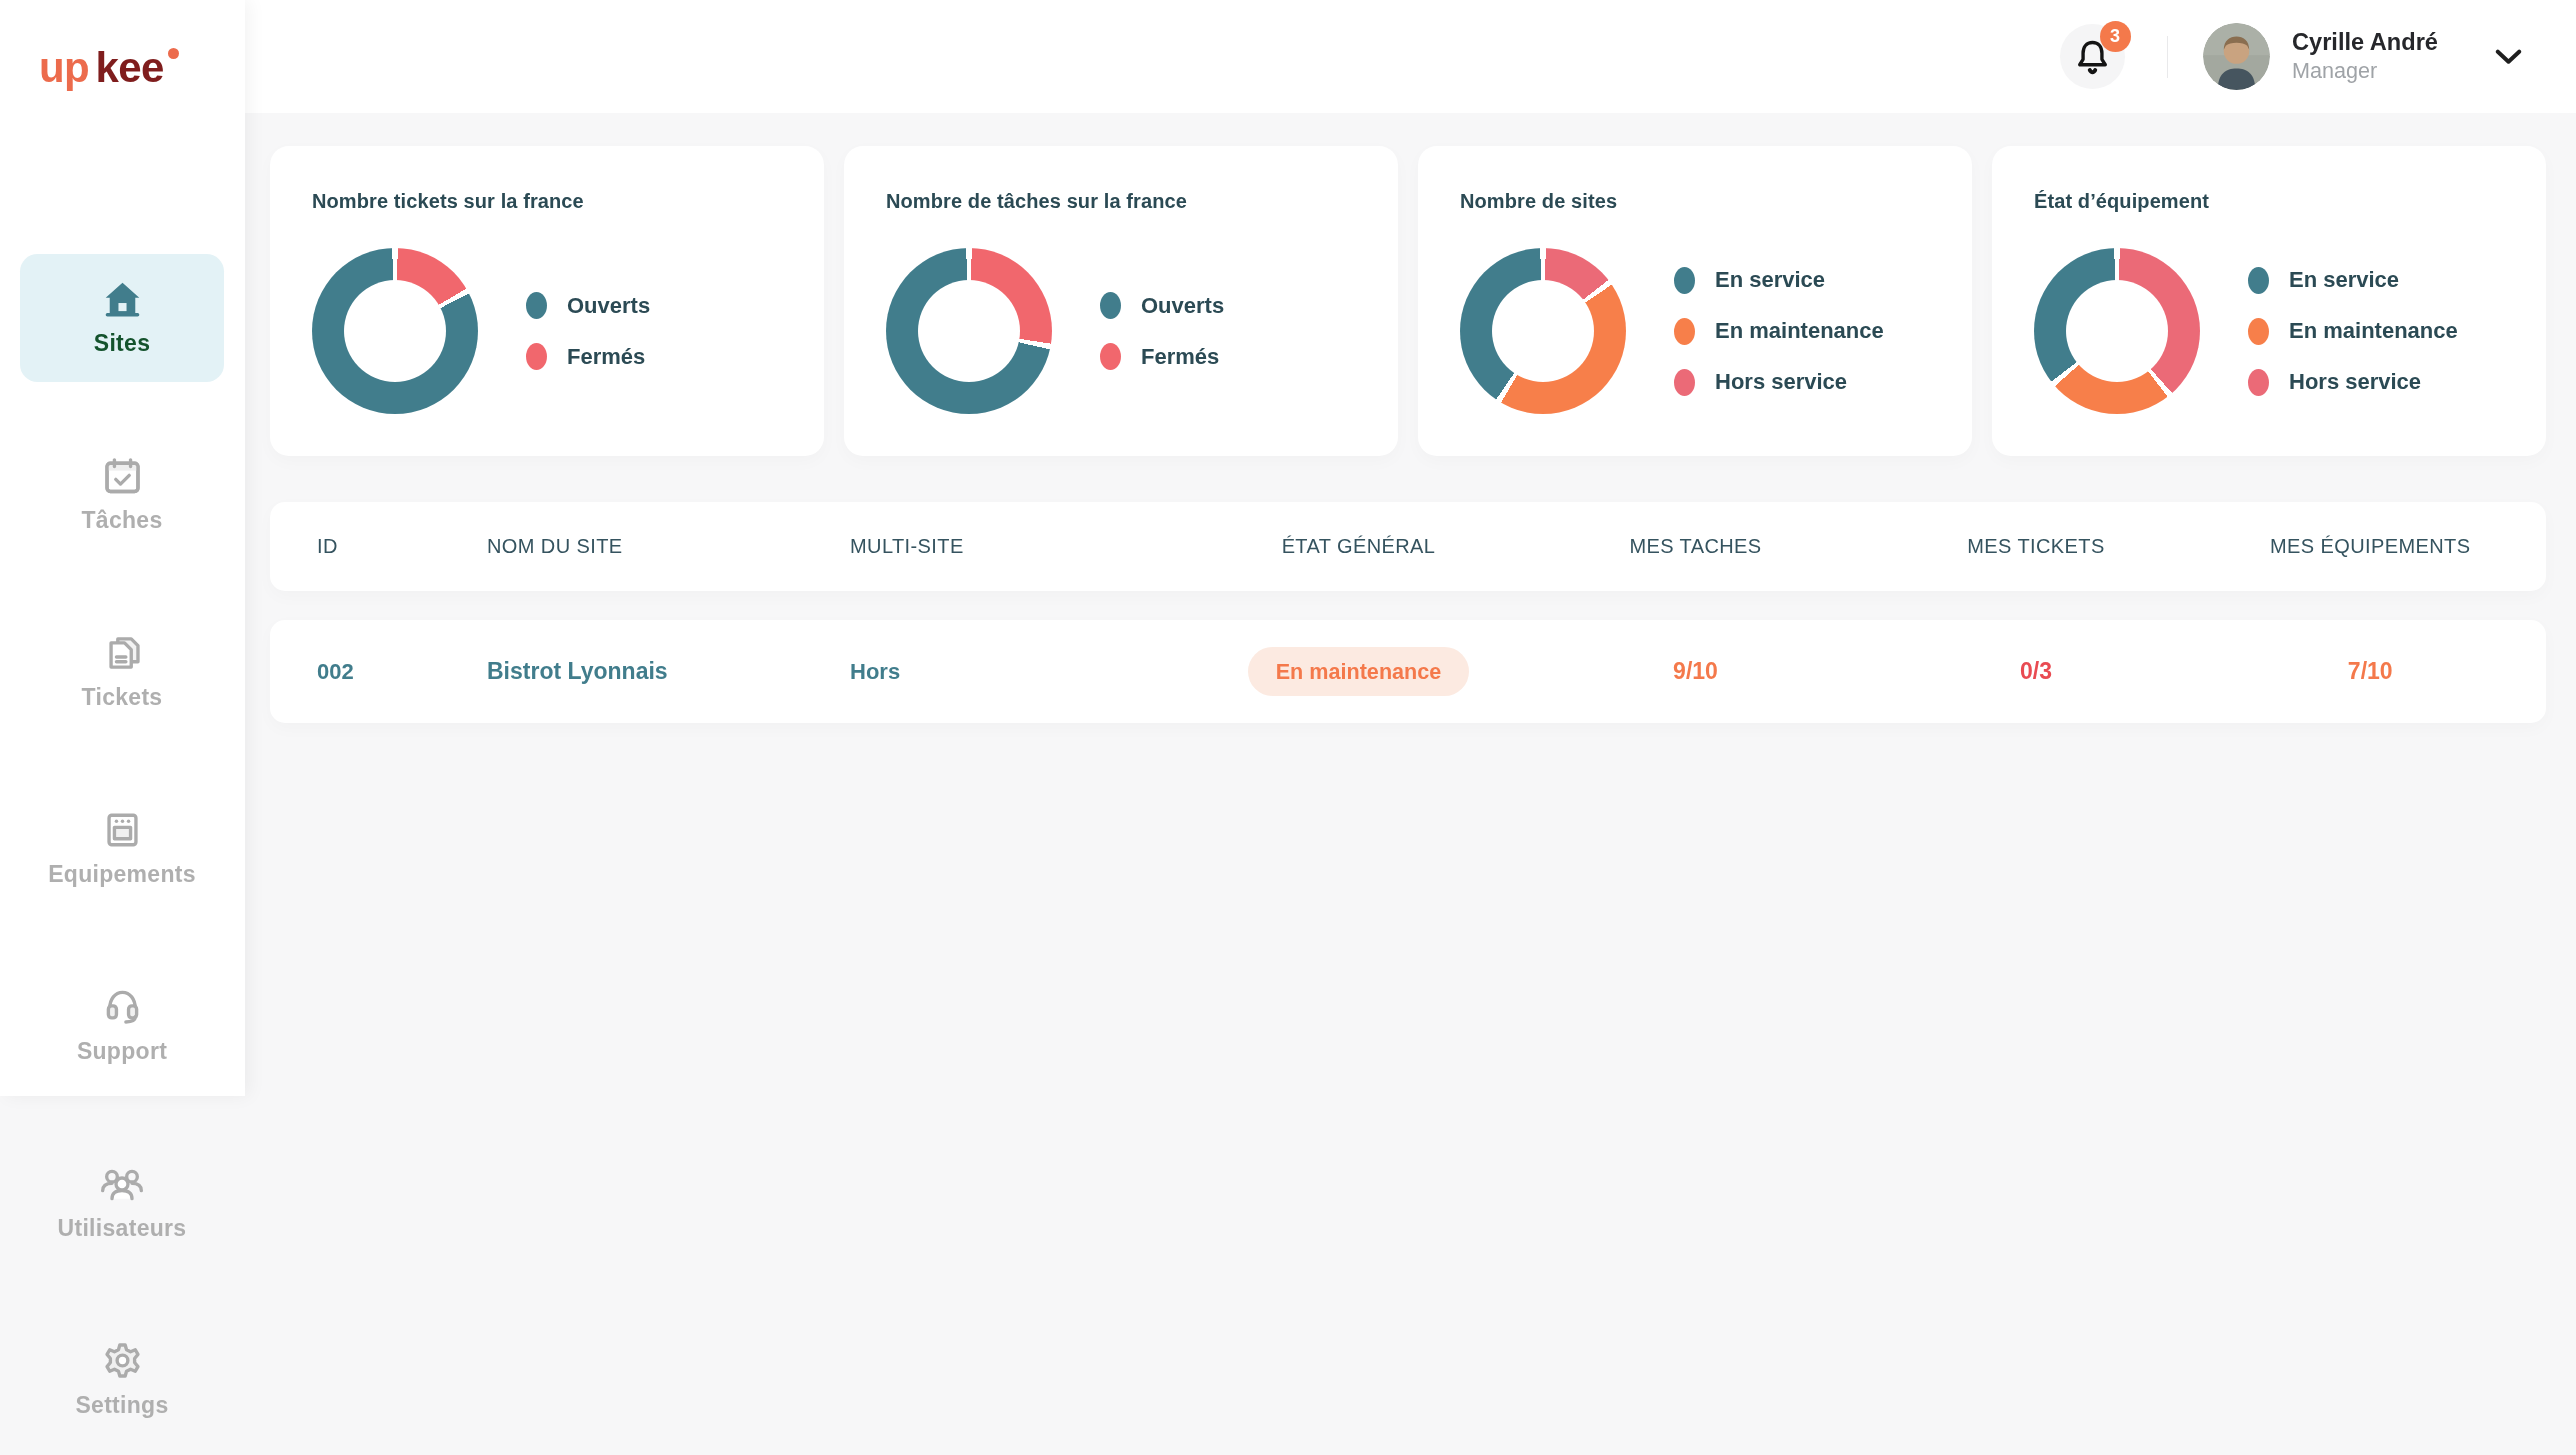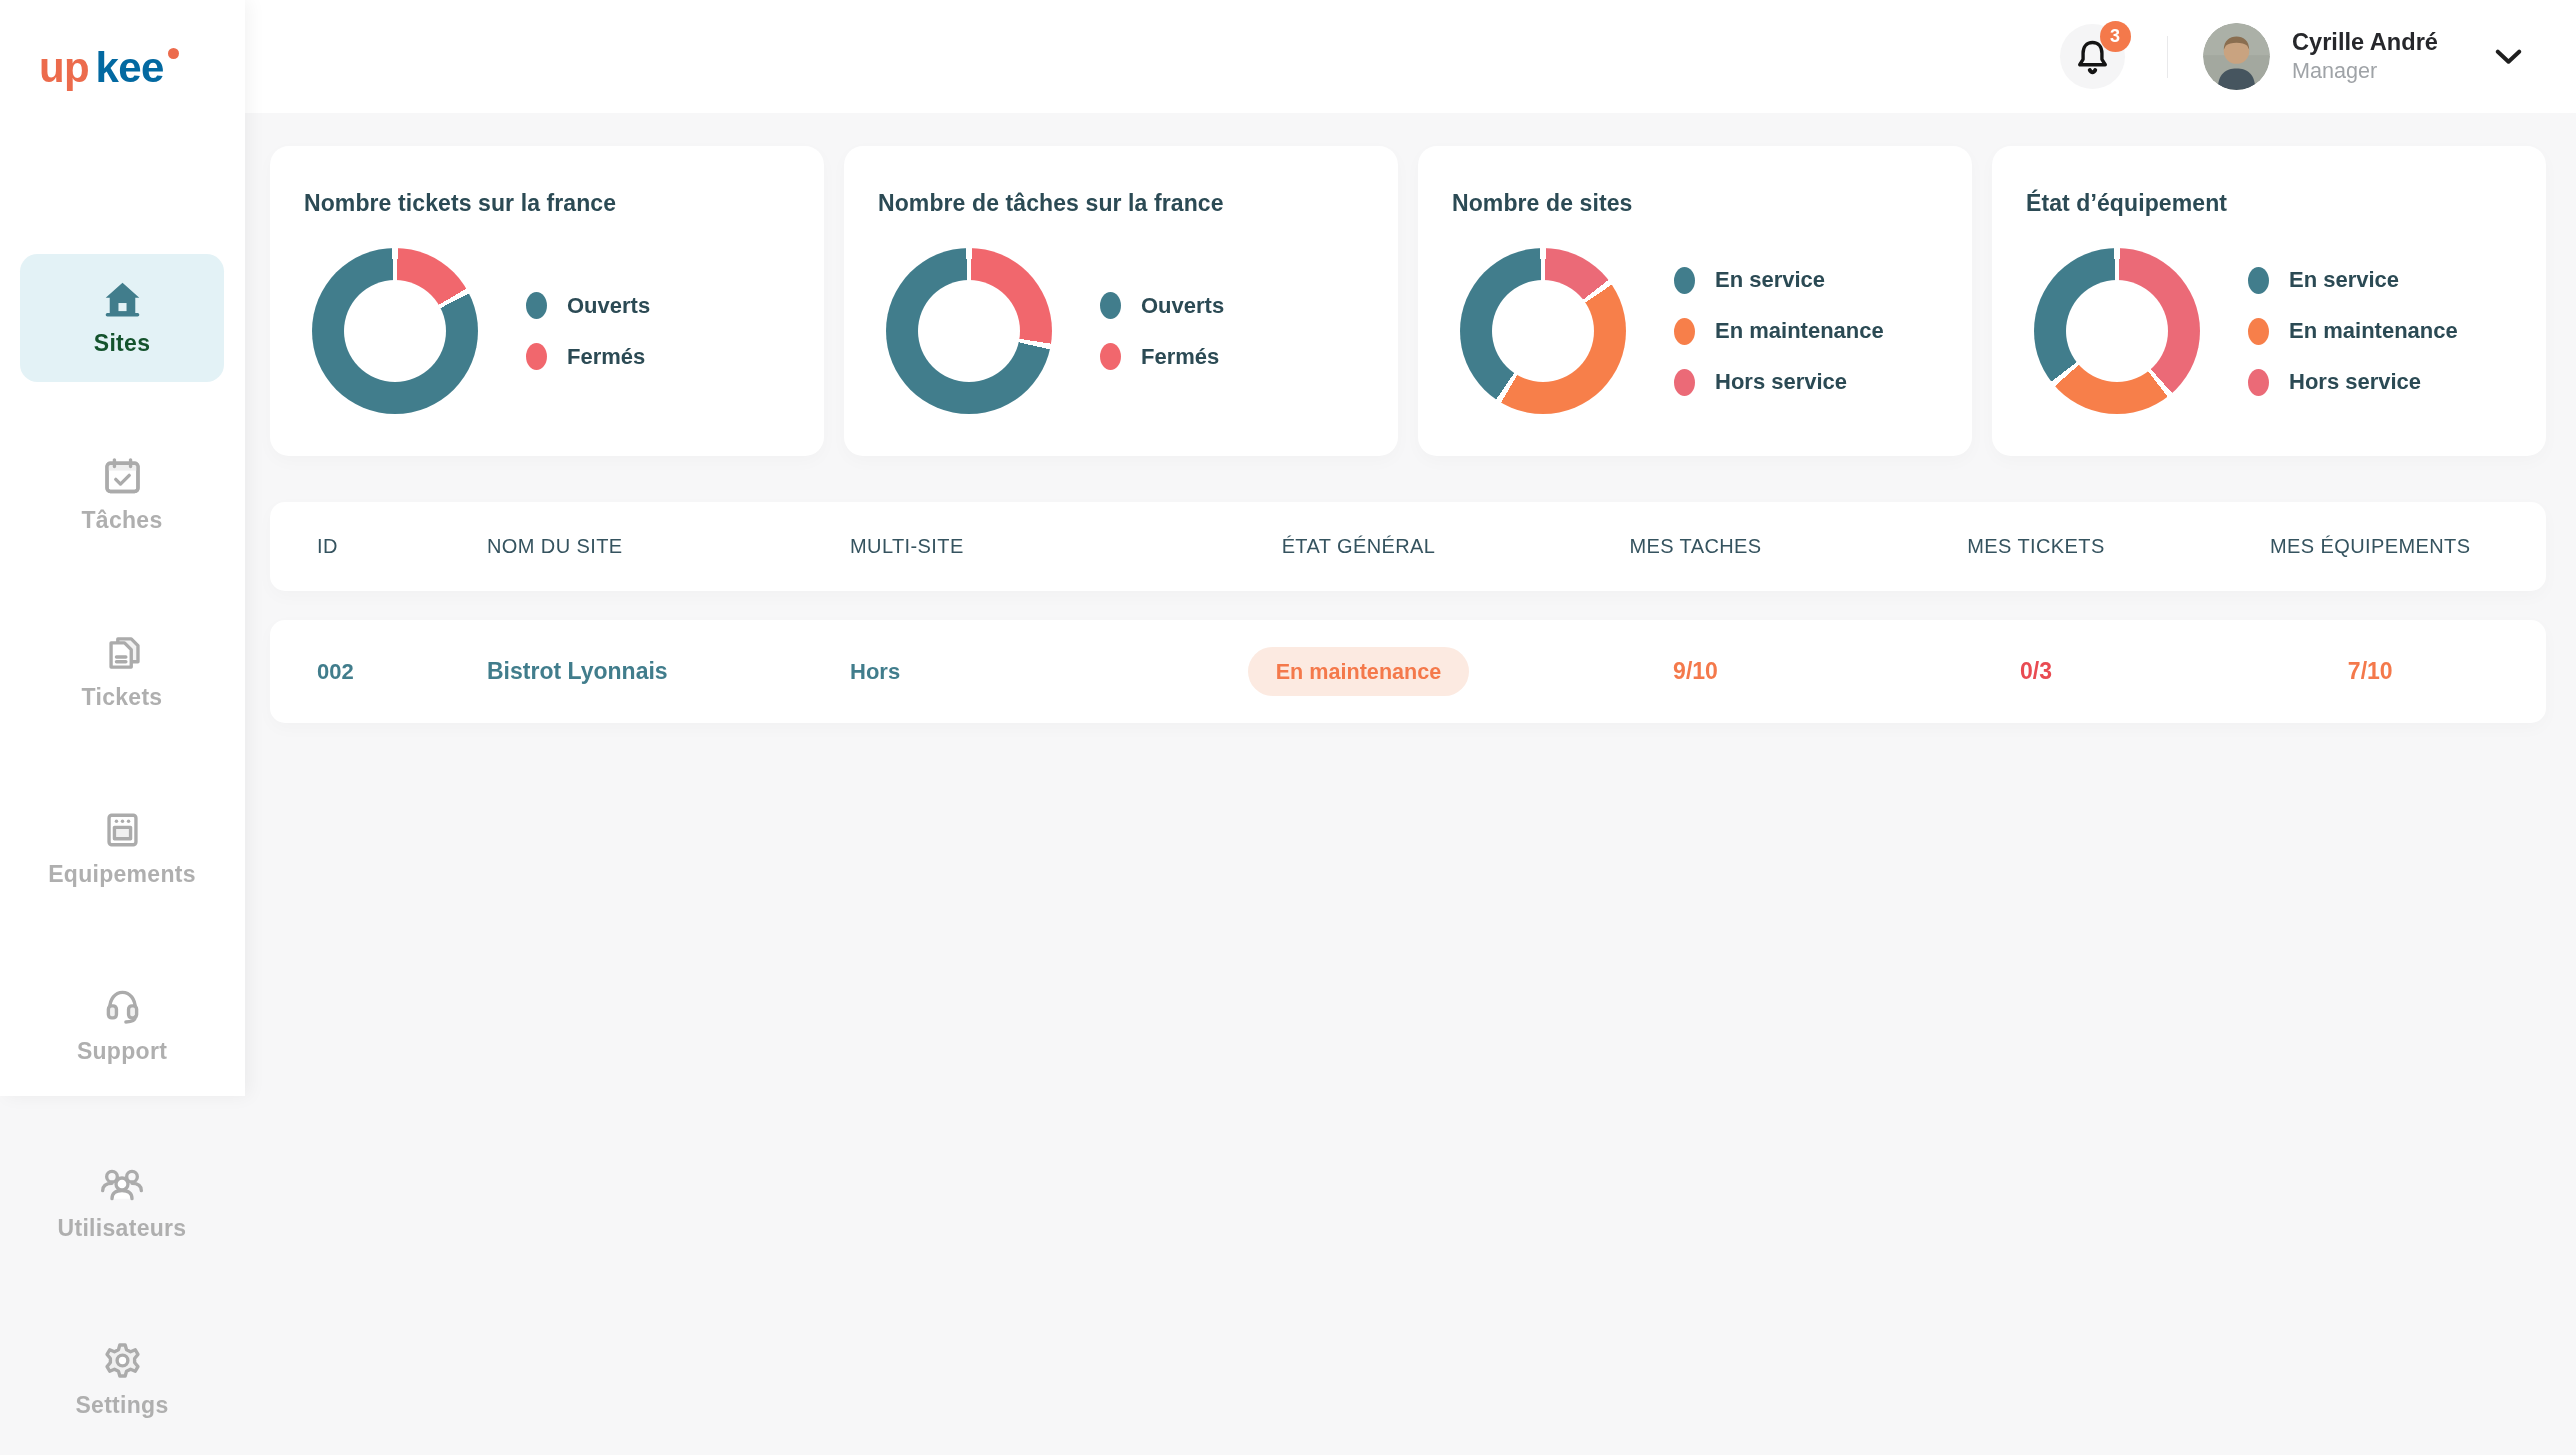--- a/index.html
+++ b/index.html
@@ -11,21 +11,21 @@
   }
 
   
   .sidebar {
     position:absolute; left:0; top:0; width:245px; height:1096px;
     background:#FFFFFF; z-index:5;
     box-shadow:5.4px 0 17.5px rgba(0,0,0,0.05);
   }
   .logo { position:absolute; left:39px; top:44px; font-size:42px; font-weight:800; letter-spacing:-0.7px; display:flex; align-items:baseline; }
   .logo .lg-up  { color:#EC6B4C; margin-right:6.7px; }
-  .logo .lg-kee { color:#0369a1; }
+  .logo .lg-kee { color:#7f1d1d; }
   .logo .lg-dot { width:11.5px; height:11.5px; border-radius:50%; background:#EC6B4C; display:inline-block; margin-left:4px; transform:translateY(-23px); }
 
   .nav { position:absolute; top:254px; left:20px; width:204px; display:flex; flex-direction:column; gap:49px; }
   .nav-item {
     height:128px; border-radius:17.5px;
     display:flex; flex-direction:column; align-items:center; justify-content:center; gap:12px;
     cursor:pointer;
   }
   .nav-item .nav-label { font-size:23px; font-weight:600; color:#AFAFAF; letter-spacing:0.3px; }
   .nav-item svg { display:block; }
@@ -49,21 +49,21 @@
   .chevron { margin-left:57px; cursor:pointer; display:flex; }
 
   
   .main { position:absolute; left:245px; top:113px; right:0; bottom:0; padding:33px 30px 0 25px; background:#F7F7F8; }
 
   .cards { display:flex; gap:20px; }
   .card {
     flex:1; height:310px; background:#FFFFFF; border-radius:19px; position:relative;
     box-shadow:0 5.4px 17.5px rgba(0,0,0,0.025);
   }
-  .card-title { position:absolute; left:34px; top:44px; font-size:23px; font-weight:700; color:#2B4A54; letter-spacing:0.1px; }
+  .card-title { position:absolute; left:42px; top:44px; font-size:20px; font-weight:700; color:#2B4A54; letter-spacing:0.1px; }
   .donut { position:absolute; left:42px; top:102px; width:166px; height:166px; border-radius:50%; }
   .donut::after { content:""; position:absolute; inset:32px; background:#FFFFFF; border-radius:50%; }
   .legend { position:absolute; left:256px; top:102px; height:166px; display:flex; flex-direction:column; justify-content:center; gap:24px; }
   .legend-item { display:flex; align-items:center; gap:20px; }
   .legend-dot { width:21px; height:27px; border-radius:50%; flex:none; }
   .legend-label { font-size:22px; font-weight:700; color:#2B4A54; }
 
   .monsite {
     margin-top:19px; height:119px; background:#FFFFFF; border-radius:16px;
     display:flex; align-items:center; padding-left:42px;

